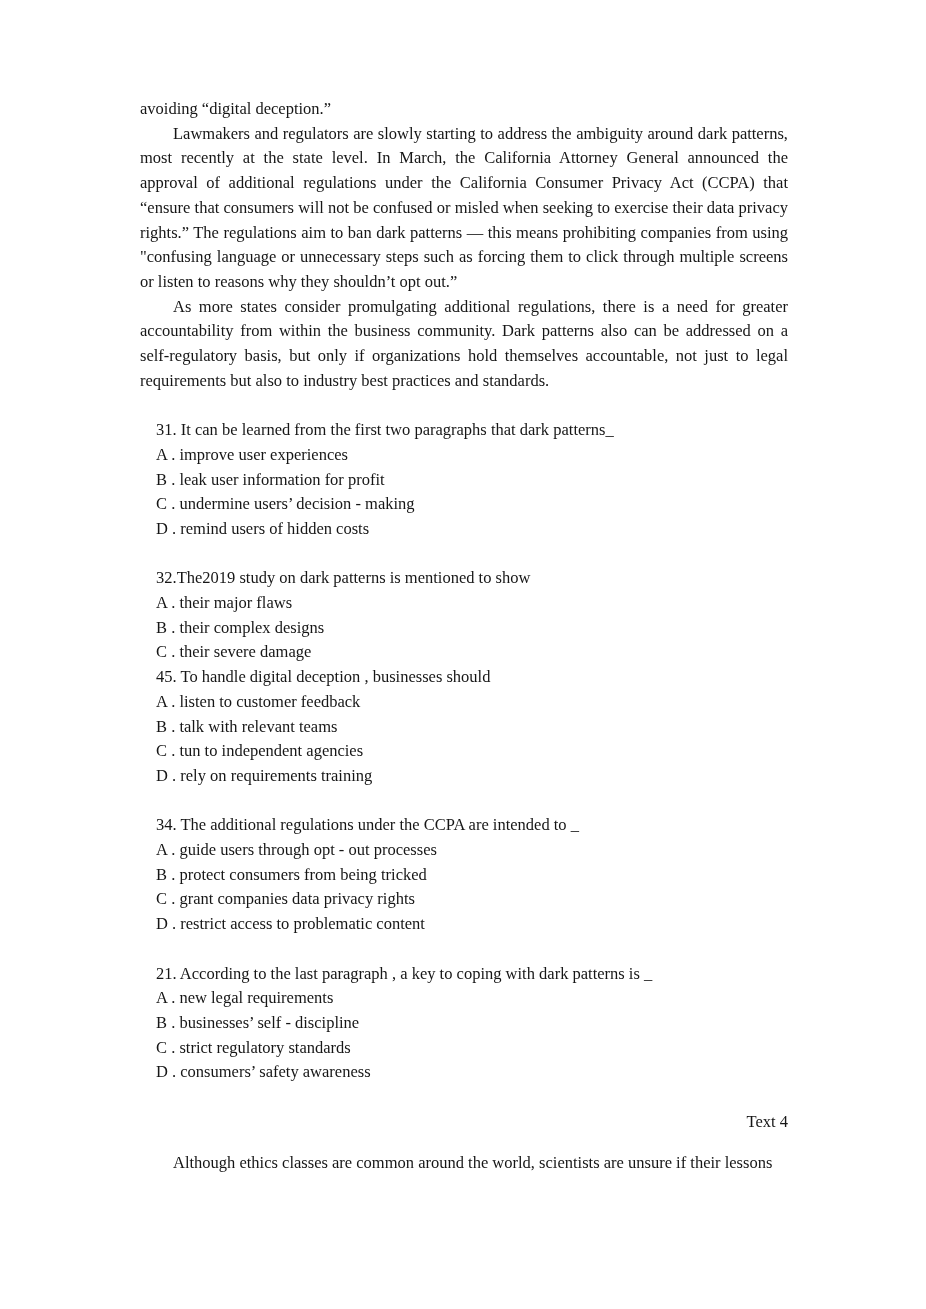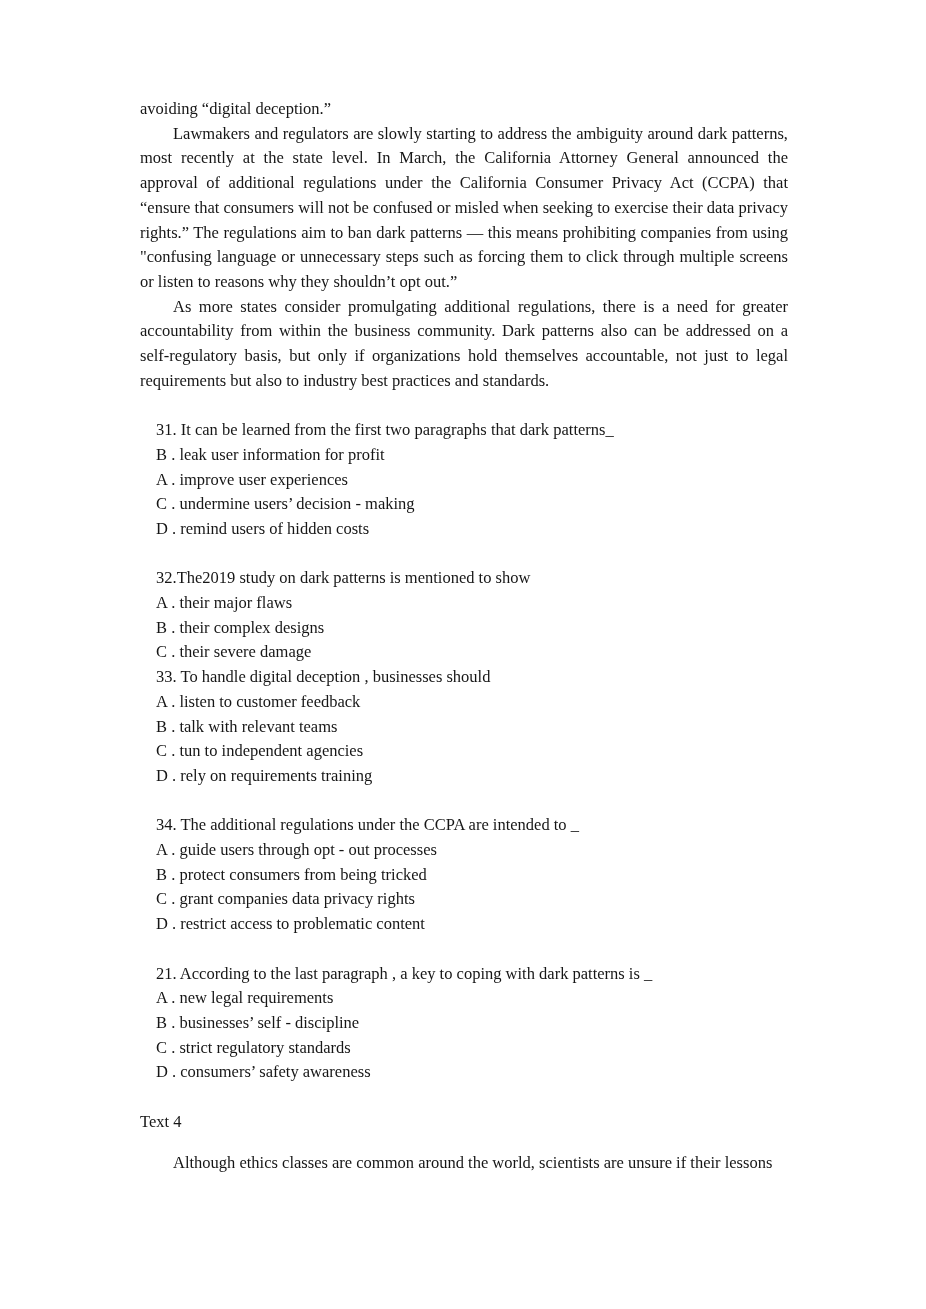--- a/index.html
+++ b/index.html
@@ -38,52 +38,52 @@
   }
   .question.gap-before {
     margin-top: 24.7px;
   }
   p.line {
     margin: 0;
     text-align: left;
   }
   .section-heading {
     margin-top: 24.7px;
-    text-align: left;
+    text-align: right;
   }
   .closing {
     margin: 0;
     text-align: justify;
   }
 </style>
 </head>
 <body>
 
 <div class="page">
   <div class="passage" id="passage">
       <p class="para">avoiding “digital deception.”</p>
       <p class="para indent">Lawmakers and regulators are slowly starting to address the ambiguity around dark patterns, most recently at the state level. In March, the California Attorney General announced the approval of additional regulations under the California Consumer Privacy Act (CCPA) that “ensure that consumers will not be confused or misled when seeking to exercise their data privacy rights.” The regulations aim to ban dark patterns — this means prohibiting companies from using "confusing language or unnecessary steps such as forcing them to click through multiple screens or listen to reasons why they shouldn’t opt out.”</p>
       <p class="para indent">As more states consider promulgating additional regulations, there is a need for greater accountability from within the business community. Dark patterns also can be addressed on a self-regulatory basis, but only if organizations hold themselves accountable, not just to legal requirements but also to industry best practices and standards.</p>
     </div>
   <div class="questions" id="questions">
       <div class="question gap-before">
         <p class="line">31. It can be learned from the first two paragraphs that dark patterns_</p>
+        <p class="line">A . improve user experiences</p>
         <p class="line">B . leak user information for profit</p>
-        <p class="line">A . improve user experiences</p>
         <p class="line">C . undermine users’ decision - making</p>
         <p class="line">D . remind users of hidden costs</p>
       </div>
       <div class="question gap-before">
         <p class="line">32.The2019 study on dark patterns is mentioned to show</p>
         <p class="line">A . their major flaws</p>
         <p class="line">B . their complex designs</p>
         <p class="line">C . their severe damage</p>
       </div>
       <div class="question">
-        <p class="line">33. To handle digital deception , businesses should</p>
+        <p class="line">45. To handle digital deception , businesses should</p>
         <p class="line">A . listen to customer feedback</p>
         <p class="line">B . talk with relevant teams</p>
         <p class="line">C . tun to independent agencies</p>
         <p class="line">D . rely on requirements training</p>
       </div>
       <div class="question gap-before">
         <p class="line">34. The additional regulations under the CCPA are intended to _</p>
         <p class="line">A . guide users through opt - out processes</p>
         <p class="line">B . protect consumers from being tricked</p>
         <p class="line">C . grant companies data privacy rights</p>

